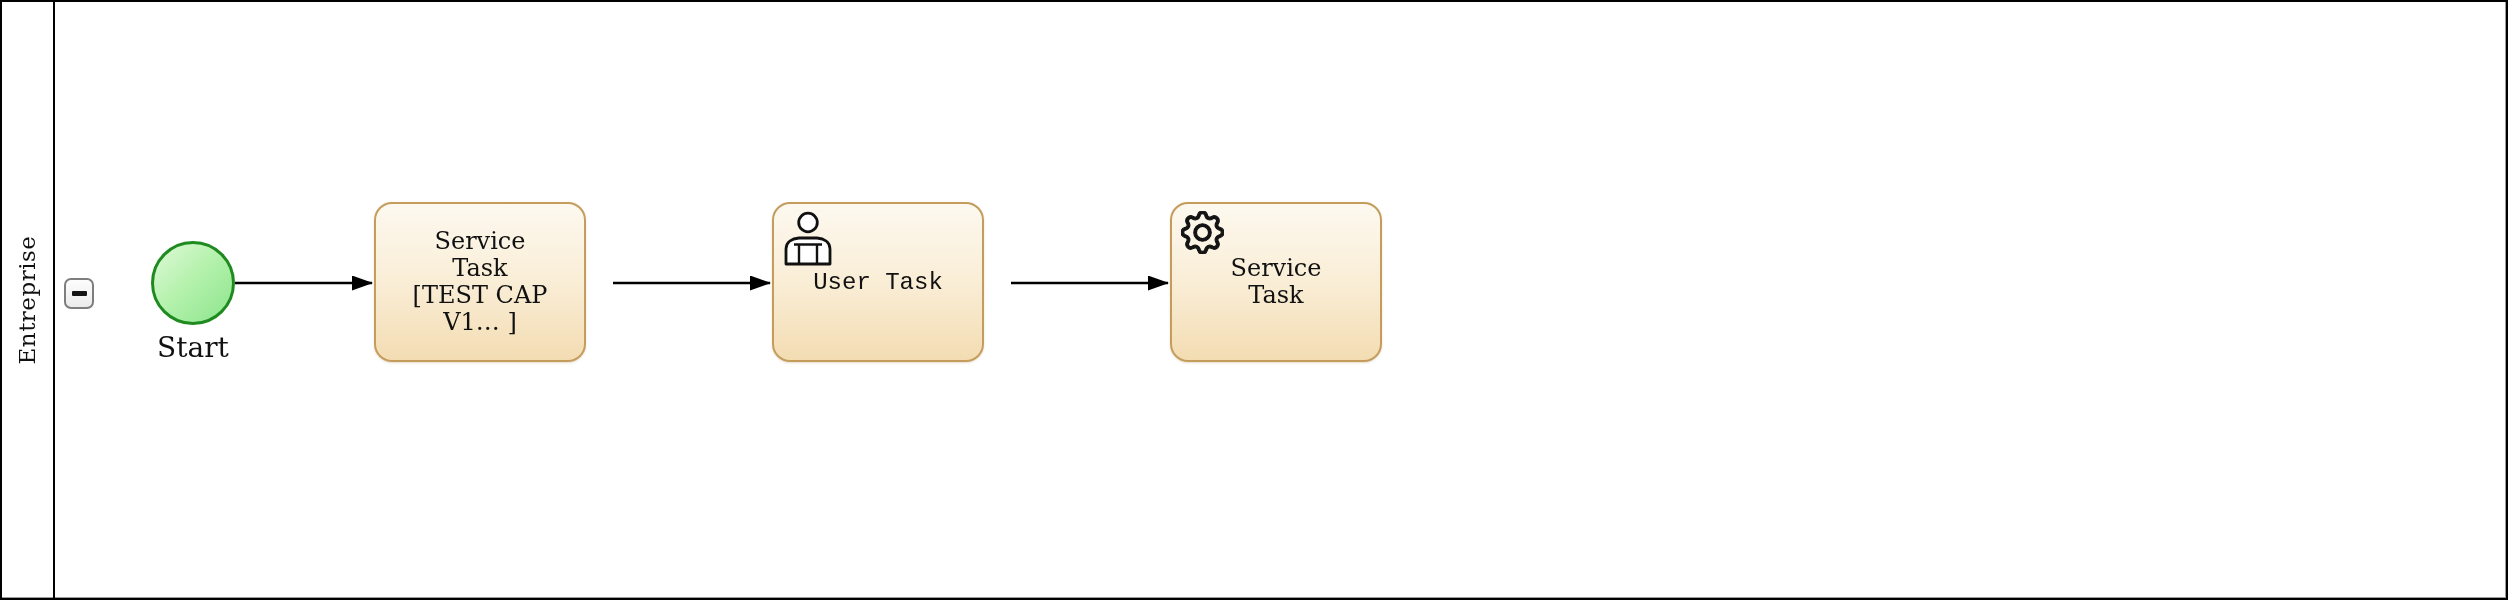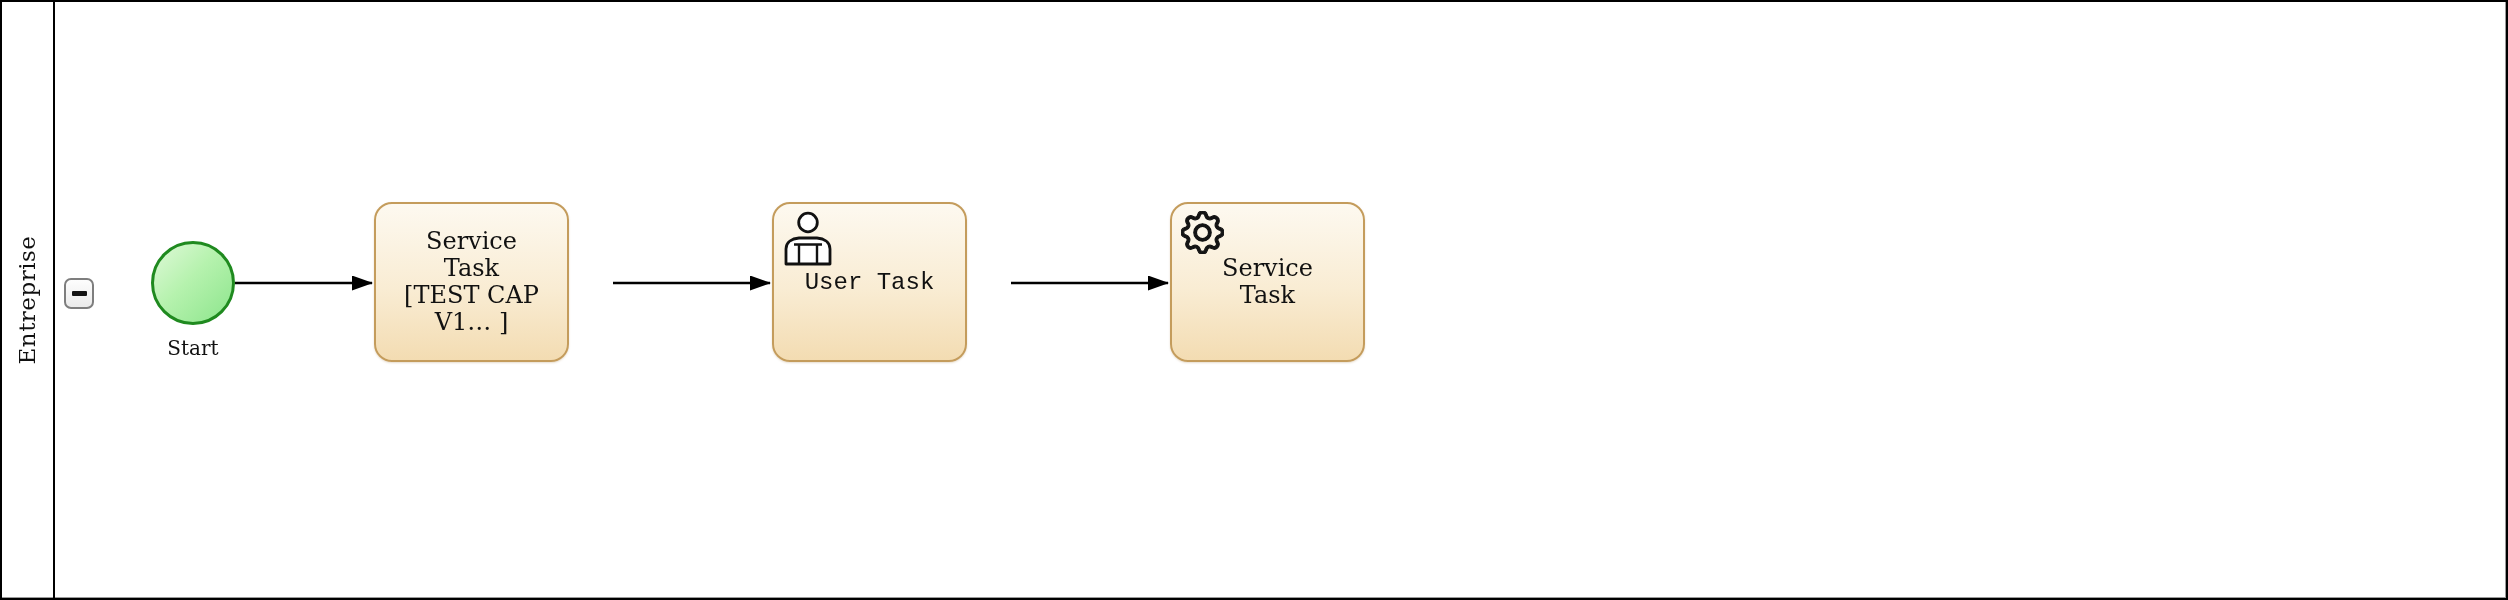--- a/index.html
+++ b/index.html
@@ -18,23 +18,23 @@
   .collapse-btn{position:absolute;left:62px;top:276px;width:30px;height:31px;
         border:2px solid #7e7e7e;border-radius:7px;
         background:linear-gradient(#fdfdfd,#ebebeb);box-sizing:border-box;
         display:flex;align-items:center;justify-content:center;cursor:pointer;padding:0;}
   .minus-bar{width:15px;height:5px;background:#141414;border-radius:1px;}
 
   .start-event{position:absolute;left:149px;top:239px;width:84px;height:84px;
         border-radius:50%;border:3px solid #1f8a1f;box-sizing:border-box;
         background:linear-gradient(135deg,#dff9d8 0%,#b6f2ae 45%,#8ce58c 100%);}
   .start-label{position:absolute;left:131px;top:333px;width:120px;
-        text-align:center;font-size:20px;line-height:26px;}
+        text-align:center;font-size:28px;line-height:26px;}
 
-  .task{position:absolute;top:200px;width:195px;height:160px;
+  .task{position:absolute;top:200px;width:212px;height:160px;
         border:2px solid #c49c5c;border-radius:18px;box-sizing:border-box;
         background:linear-gradient(#fdf9f0 0%,#f9ecd3 55%,#f3dcb2 100%);
         display:flex;align-items:center;justify-content:center;
         box-shadow:0 1px 2px rgba(160,120,60,.25);}
   .task1{left:372px;} .task2{left:770px;font-family:Liberation Mono, monospace;} .task3{left:1168px;}
   .task-label{font-size:24px;line-height:27px;text-align:center;white-space:pre-line;}
   .task-icon{position:absolute;left:9px;top:7px;}
 
   .flows{position:absolute;left:0;top:0;width:2508px;height:600px;pointer-events:none;}
   .flows line{pointer-events:stroke;}

